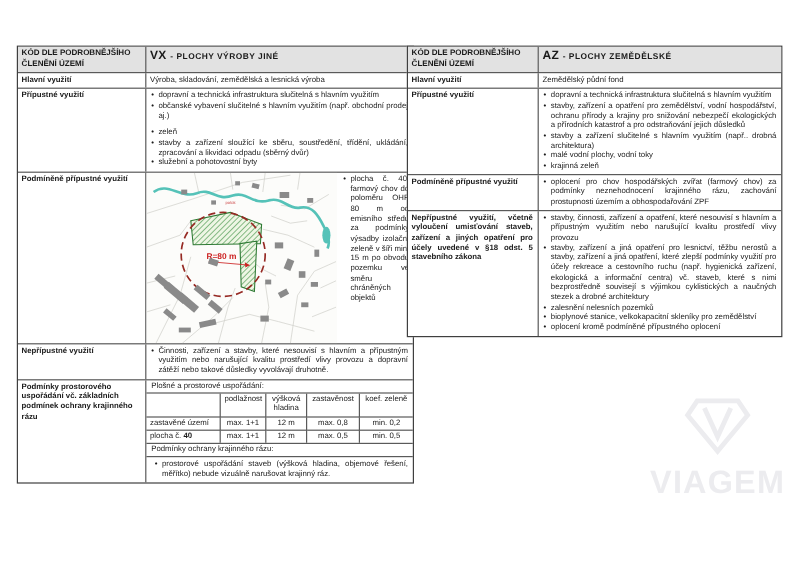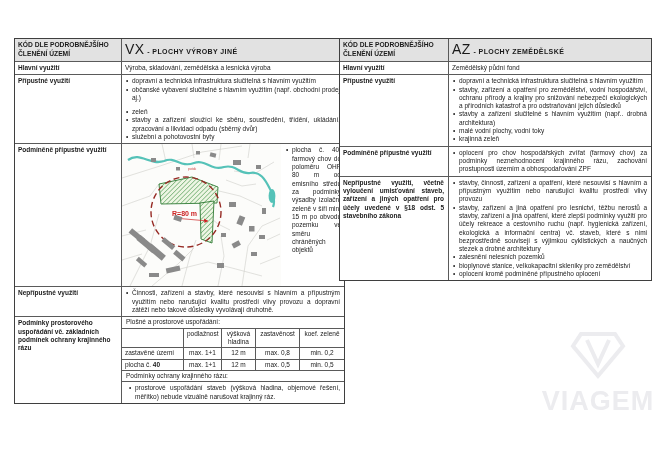--- a/index.html
+++ b/index.html
@@ -16,21 +16,21 @@
   .ztable-left  .zrow { grid-template-columns:106px 1fr; }
   .ztable-right .zrow { grid-template-columns:108px 1fr; }
 
   .cell { padding:2px 4px 2px 3px; }
   .cell-label { font-weight:bold; }
   .cell-content { border-left:1px solid #5a5a5a; }
 
   .hdr-row .cell { background:#e2e2e2; }
   .hdr-row { min-height:18px; }
   .hdr-label { font-weight:bold; font-size:6.7px; }
-  .code { font-weight:normal; font-size:14px; letter-spacing:.3px;text-align:center; }
+  .code { font-weight:bold; font-size:10px; letter-spacing:.3px;text-align:center; }
   .code-title { font-weight:bold; font-size:7px; margin-left:3px; letter-spacing:.4px; }
 
   .para { text-align:justify; }
   .bullet { text-align:justify; position:relative; padding-left:7px; }
   .bullet::before { content:"\2022"; position:absolute; left:1px; }
   .gap-above { margin-top:6px; }
 
   
   .r-hlavni { min-height:10px; }
   .ztable-left .r-pripustne { min-height:61px; }

